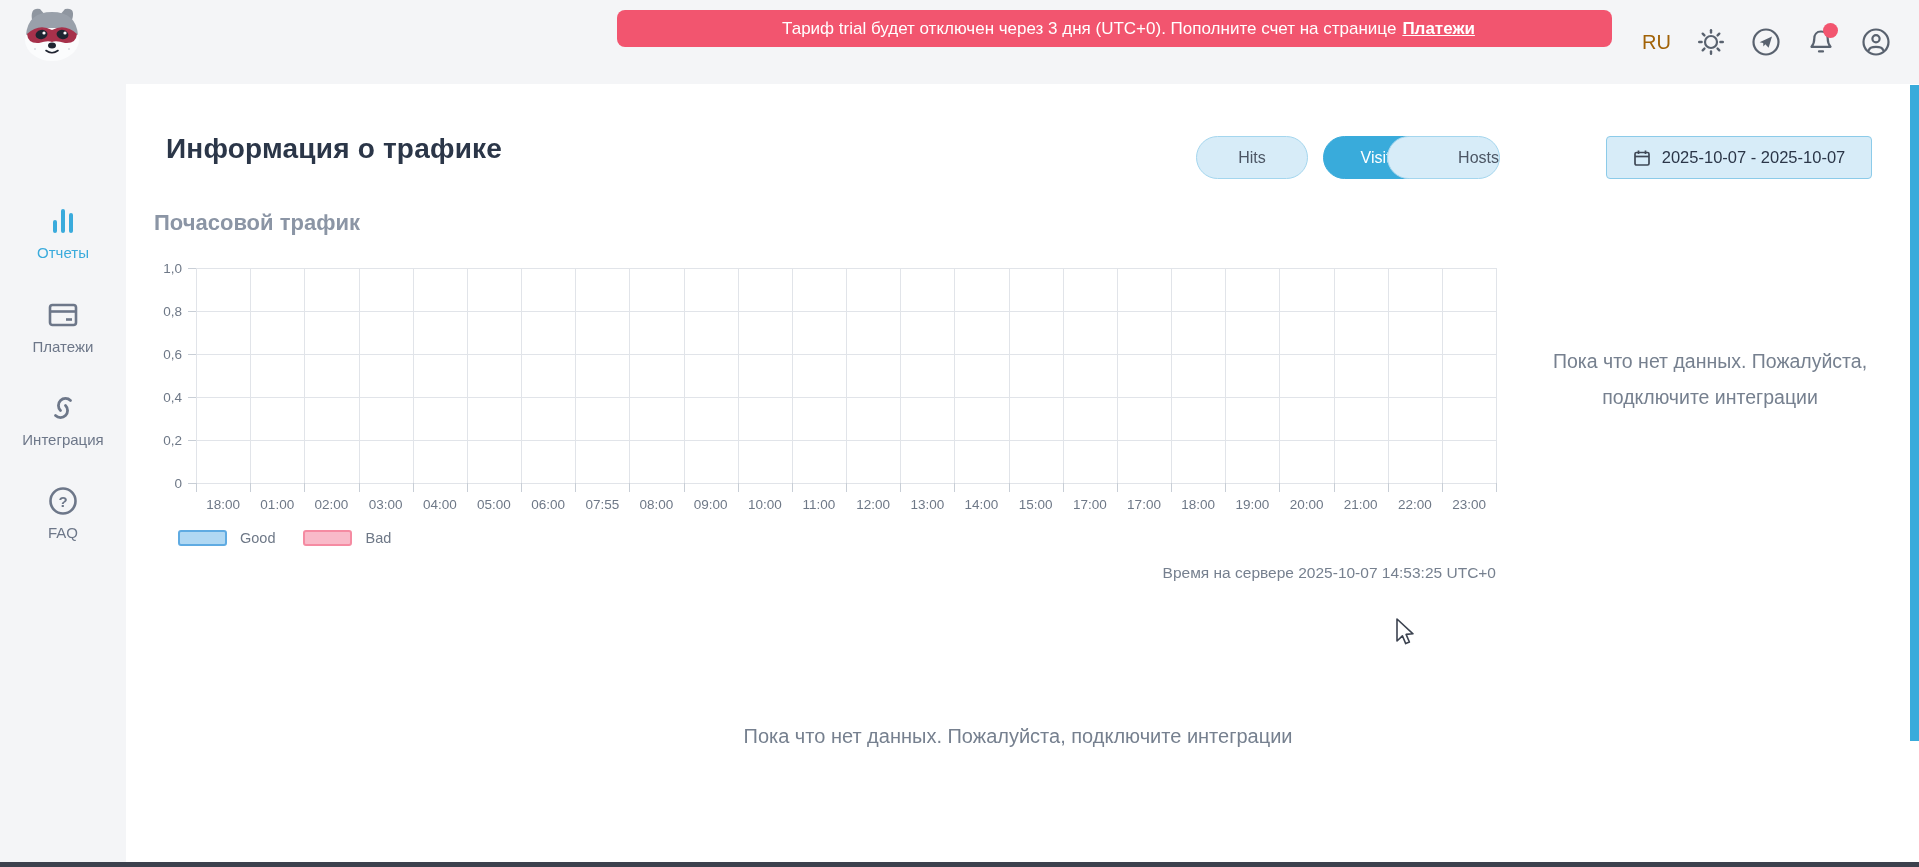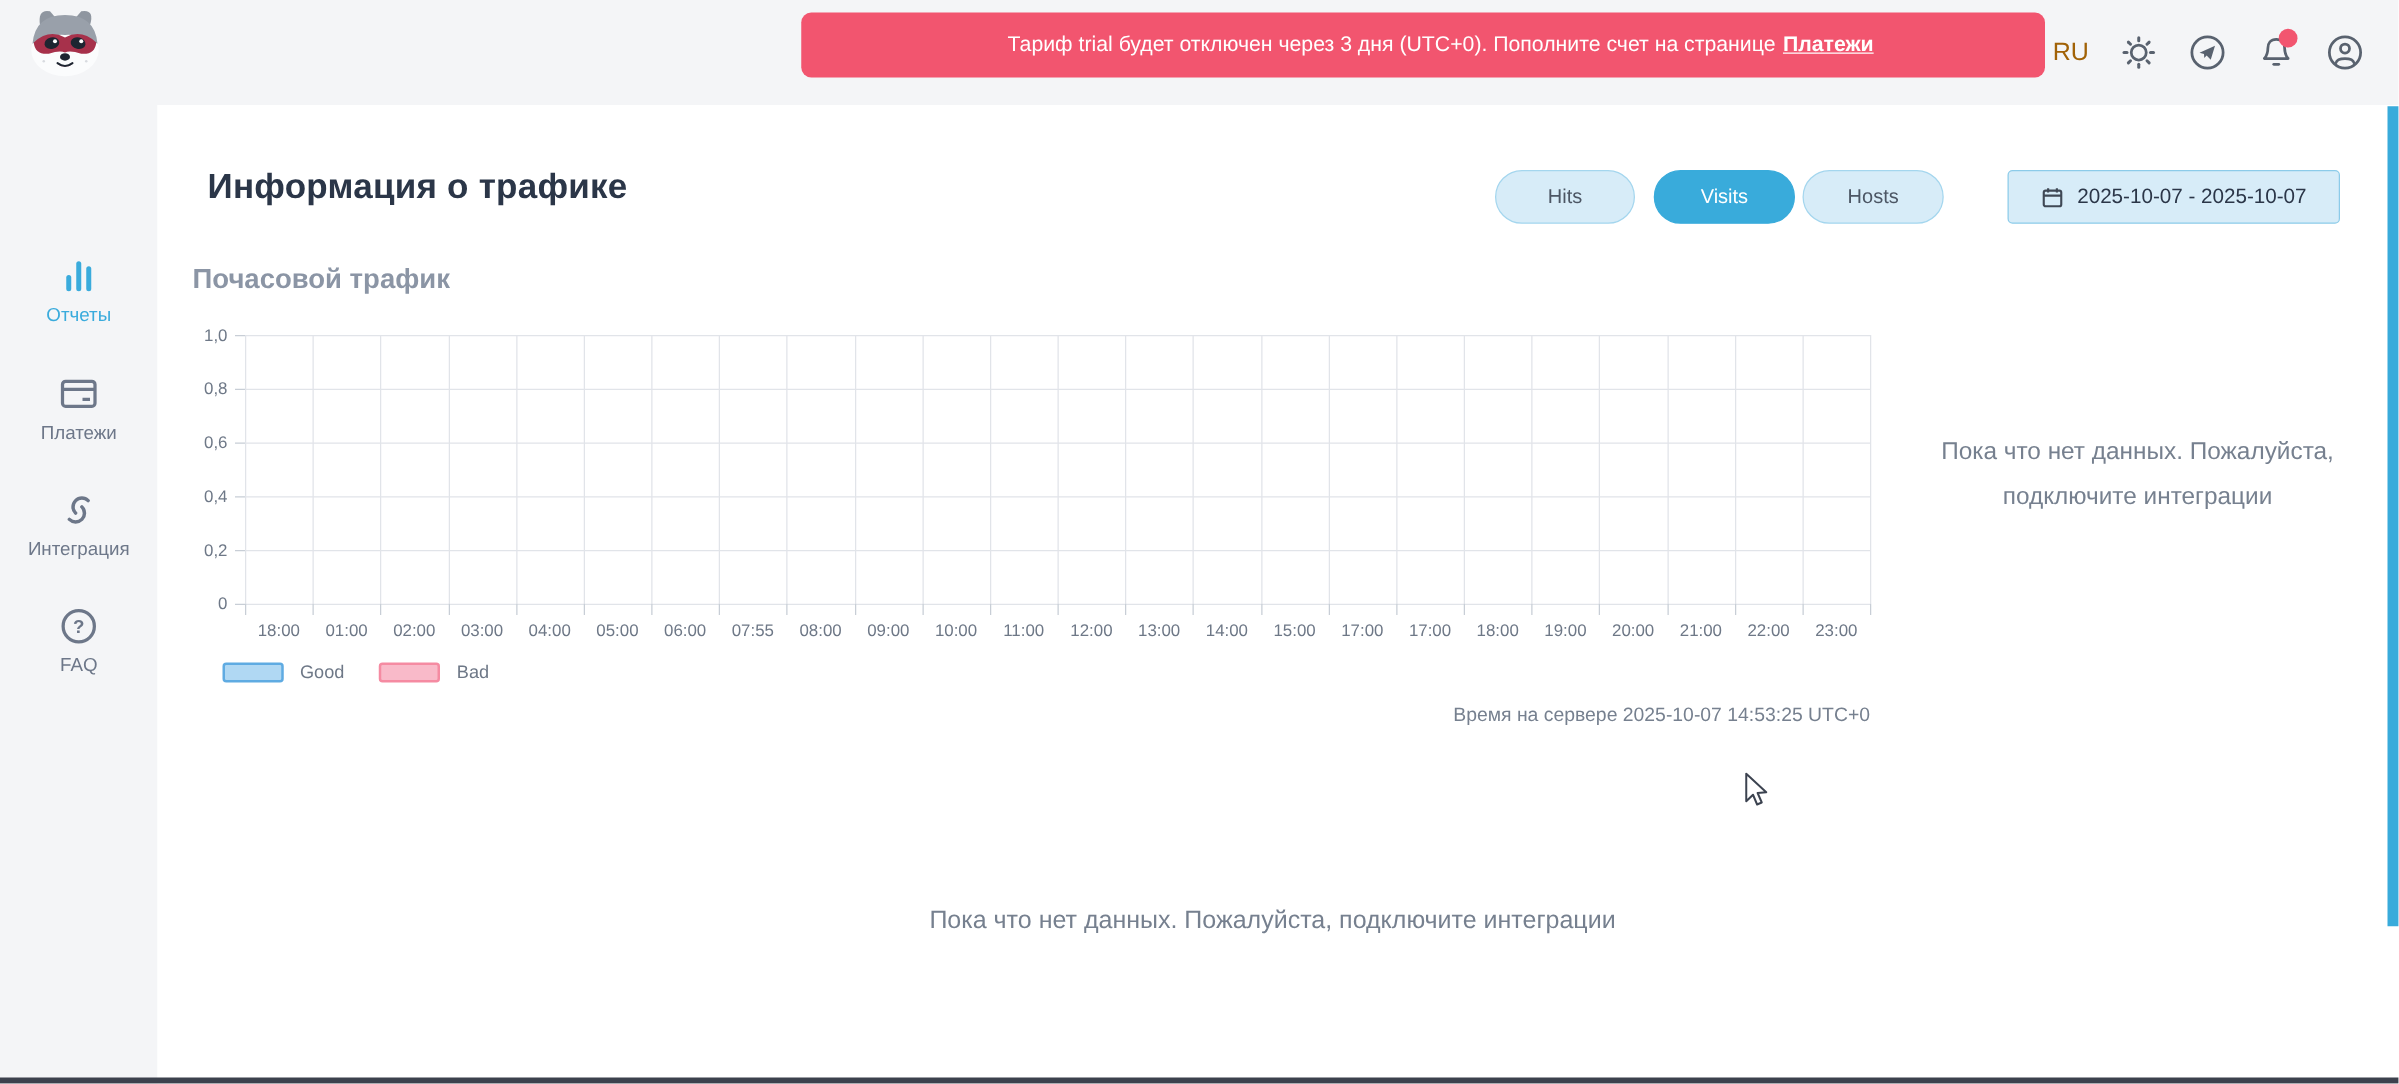--- a/index.html
+++ b/index.html
@@ -3,21 +3,21 @@
 <meta charset="utf-8">
 <style>
   * { margin:0; padding:0; box-sizing:border-box; }
   html,body { background:#fff; }
   body { font-family:"Liberation Sans", sans-serif; }
   .screen { position:relative; width:1919px; height:867px; overflow:hidden; background:#fff; }
 
   
   .top-header { position:absolute; left:0; top:0; width:1919px; height:84px; background:#f4f5f7; }
   .logo { position:absolute; left:16px; top:4px; width:72px; height:58px; cursor:pointer; }
-  .banner { position:absolute; left:641px; top:10px; width:995px; height:52px; background:#f2556f;
+  .banner { position:absolute; left:617px; top:10px; width:995px; height:37px; background:#f2556f;
             border-radius:8px; display:flex; align-items:center; justify-content:center;
             color:#fff; font-size:17px;padding-left:28px; }
   .banner a { color:#fff; font-weight:bold; text-decoration:underline; margin-left:6px; cursor:pointer; }
   .header-right { position:absolute; right:28px; top:0; height:84px; display:flex; align-items:center; gap:25px; }
   .lang { font-size:20px; color:#a16207; font-weight:500; cursor:pointer; }
   .hicon { width:30px; height:30px; position:relative; cursor:pointer; display:block; }
   .bell-wrap { position:relative; }
   .notif-dot { position:absolute; right:-2px; top:-4px; width:15px; height:15px; border-radius:50%; background:#f2556f; }
 
   
@@ -28,21 +28,21 @@
   .nav-item.active { color:#3aabdc; }
   .nav-1 { top:106px; } .nav-2 { top:200px; } .nav-3 { top:293px; } .nav-4 { top:386px; }
 
   
   .content { position:absolute; left:126px; top:84px; width:1793px; height:783px; background:#fff; }
   .page-title { position:absolute; left:166px; top:133px; font-size:28px; font-weight:800; color:#2b3648; letter-spacing:.2px; }
   .tab-btn { position:absolute; top:136px; height:43px; border-radius:22px; border:1px solid #a4d6ee;
              background:#d7ecf8; color:#4c5664; font-size:16px; font-family:inherit; cursor:pointer; }
   .tab-hits { left:1196px; width:112px; }
   .tab-visits { left:1323px; width:113px; background:#39abdb; border-color:#39abdb; color:#fff; }
-  .tab-hosts { left:1442px; width:113px; }
+  .tab-hosts { left:1387px; width:113px;text-align:right; }
   .date-range { position:absolute; left:1606px; top:136px; width:266px; height:43px; background:#d7ecf8;
                 border:1px solid #8ccbe9; border-radius:4px; display:flex; align-items:center; justify-content:center;
                 gap:11px; color:#2b3648; font-size:16.5px; cursor:pointer; }
   .section-title { position:absolute; left:154px; top:210px; font-size:22px; font-weight:bold; color:#8b95a5; }
 
   
   .chart-plot { position:absolute; left:196px; top:268px; width:1300px; height:215px; }
   .vline { position:absolute; top:0; width:1px; height:100%; background:#e1e4e9; }
   .hline { position:absolute; left:0; width:100%; height:1px; background:#e1e4e9; }
   .y-axis { position:absolute; left:130px; top:268px; width:66px; height:215px; }

